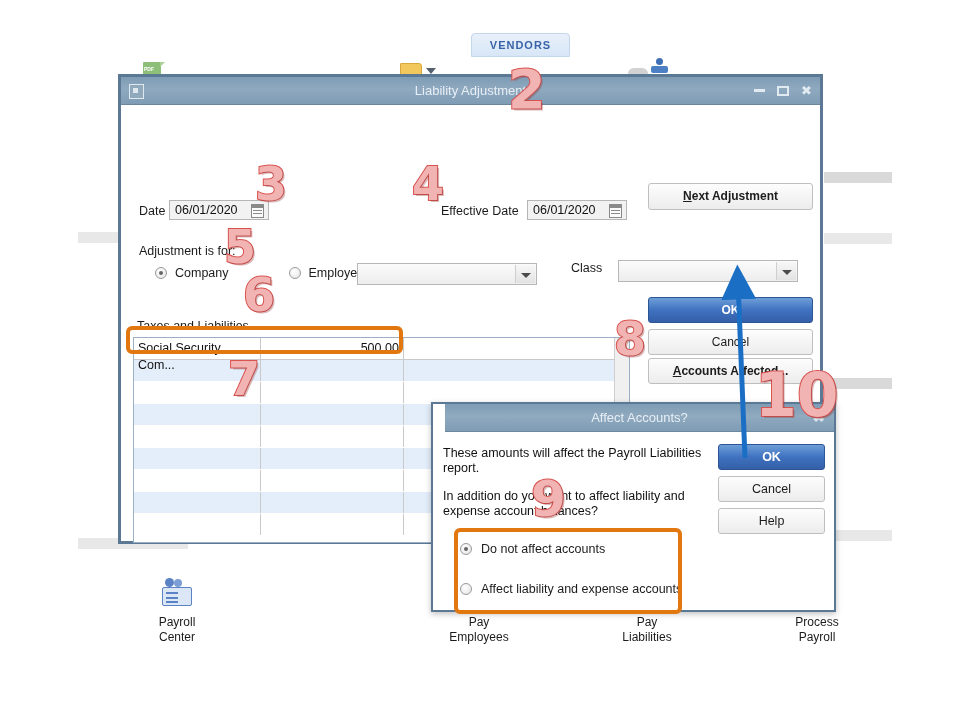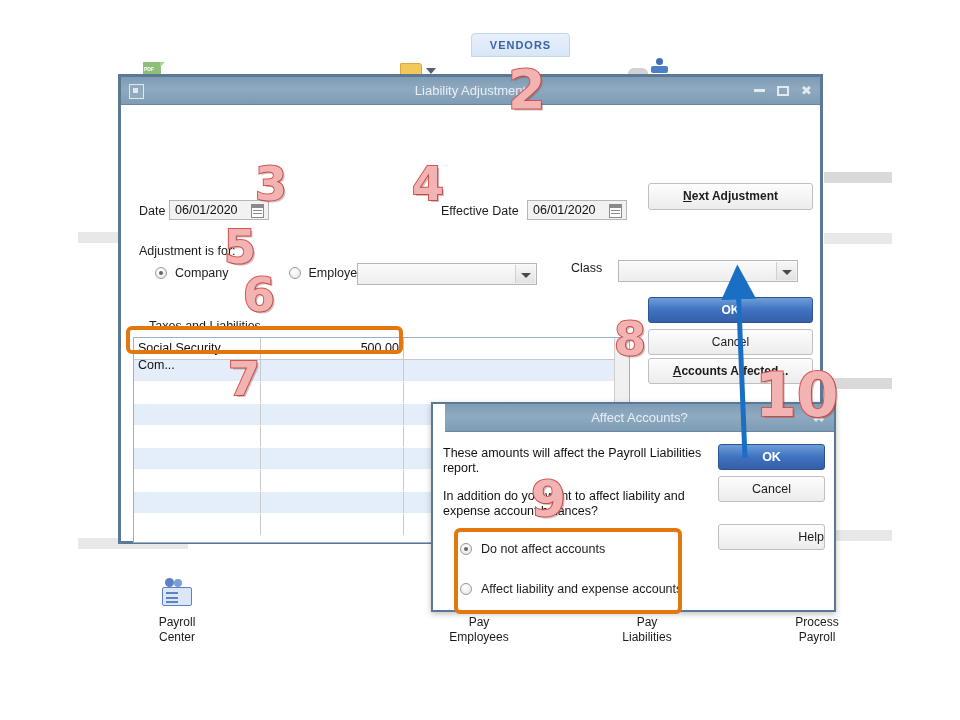--- a/index.html
+++ b/index.html
@@ -218,21 +218,21 @@
     content: ""; position: absolute; left: 5px; top: 8px;
     border-left: 5px solid transparent;
     border-right: 5px solid transparent;
     border-top: 5px solid #4a4a4a;
   }
   .combo-adj { left: 236px; top: 158px; width: 180px; }
   .lbl-class { left: 450px; top: 156px; }
   .combo-class { left: 497px; top: 155px; width: 180px; }
 
   
-  .lbl-taxes { left: 16px; top: 214px; font-size: 12.5px; margin-left: 12px; }
+  .lbl-taxes { left: 16px; top: 214px; font-size: 12.5px; }
   .grid {
     position: absolute;
     left: 12px; top: 232px;
     width: 497px; height: 206px;
     border: 1px solid #9bb0c4;
     background: #ffffff;
     box-sizing: border-box;
   }
   .grid-head {
     height: 15px;
@@ -303,21 +303,21 @@
   .dlg-body { position: relative; height: calc(100% - 27px); }
   .dlg-text {
     position: absolute; left: 10px; width: 275px;
     font-size: 12.5px; color: #111; line-height: 15px;
   }
   .dtxt-1 { top: 14px; }
   .dtxt-2 { top: 57px; }
   .dlg-btn { position: absolute; left: 285px; width: 107px; height: 26px; line-height: 24px; font-size: 12.5px; }
   .dbtn-ok { top: 12px; }
   .dbtn-cancel { top: 44px; }
-  .dbtn-help { top: 92px; text-align: right; }
+  .dbtn-help { top: 76px; }
   .dlg-radios { position: absolute; left: 27px; top: 110px; }
   .dlg-radio-row { display: flex; align-items: center; gap: 9px; margin-bottom: 26px; }
   .dlg-radio-row .radio-lab { font-size: 12.5px; }
 
   
   .footer-item { position: absolute; text-align: center; font-size: 12px; color: #1b1b1b; line-height: 15px; }
   .payroll-ico { position: absolute; left: 160px; top: 578px; width: 34px; height: 30px; }
   .payroll-ico .p1 { position: absolute; left: 5px; top: 0; width: 9px; height: 9px; border-radius: 50%; background: #5b82c4; }
   .payroll-ico .p2 { position: absolute; left: 14px; top: 1px; width: 8px; height: 8px; border-radius: 50%; background: #7b9ed6; }
   .payroll-ico .card {

